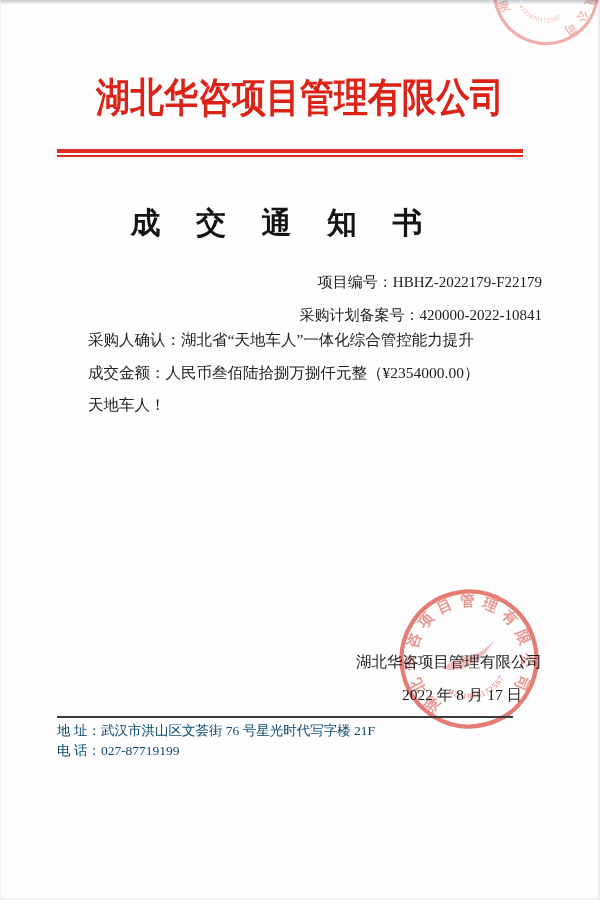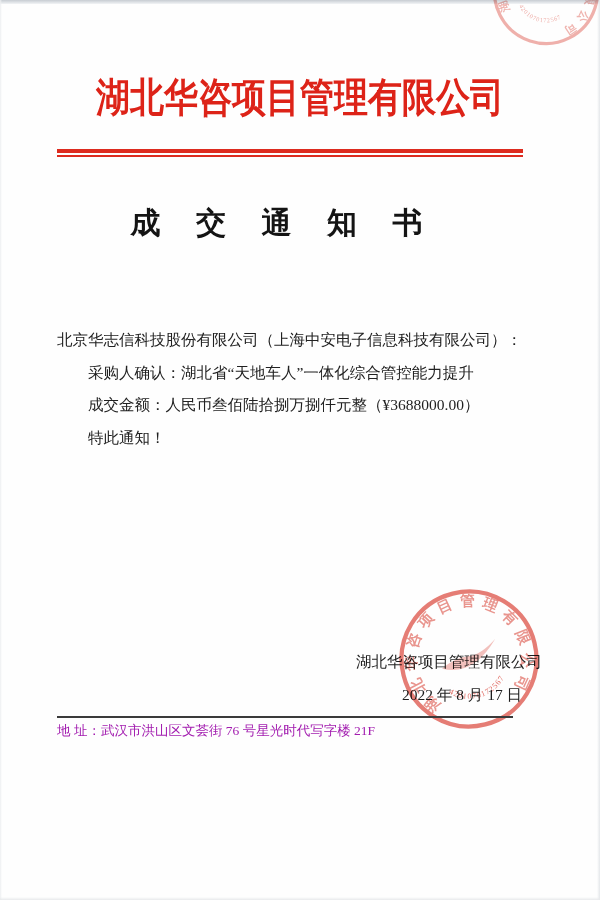--- a/index.html
+++ b/index.html
@@ -58,21 +58,21 @@
     text-align: right; font-size: 15.5px; line-height: 33px; color: #1d1d1d;
   }
   .signature .sig-date { margin-right: 20px; }
 
   .footer-rule {
     position: absolute; top: 716px; left: 57px; width: 456px; height: 2px;
     background: #3a3a3a;
   }
   .footer {
     position: absolute; top: 721px; left: 57px;
-    font-size: 13.5px; line-height: 19.5px; color: #a21caf;
+    font-size: 13.5px; line-height: 19.5px; color: #0c4a6e;
   }
 
   .seal {
     position: absolute; left: 393px; top: 583px; width: 152px; height: 152px;
     mix-blend-mode: multiply; pointer-events: none;
   }
   .seal-top {
     position: absolute; left: 488px; top: -66px; width: 116px; height: 116px;
     mix-blend-mode: multiply; opacity: 0.85; pointer-events: none;
   }
@@ -104,26 +104,29 @@
 
   <div class="letterhead">湖北华咨项目管理有限公司</div>
 
   <div class="rule-wrap">
     <div class="rule-thick"></div>
     <div class="rule-thin"></div>
   </div>
 
   <div class="doc-title">成 交 通 知 书</div>
 
+  <div class="meta">
+    <div>项目编号：HBHZ-2022179-F22179</div>
+    <div>采购计划备案号：420000-2022-10841</div>
+  </div>
 
   <div class="body-text">
-    <p class="no-indent">北京华志信科技股份有限公司（上海中安电子信息科技有限公司）：</p>
     <p>采购人确认：湖北省“天地车人”一体化综合管控能力提升</p>
-    <p>成交金额：人民币叁佰陆拾捌万捌仟元整（¥3688000.00）</p>
-    <p>特此通知！</p>
+    <p>成交金额：人民币叁佰陆拾捌万捌仟元整（¥2354000.00）</p>
+    <p>天地车人！</p>
   </div>
 
   <div class="signature">
     <div>湖北华咨项目管理有限公司</div>
     <div class="sig-date">2022 年 8 月 17 日</div>
   </div>
 
   <svg class="seal" viewBox="0 0 160 160">
     <defs>
       <path id="arcTop1" d="M 40.4,119.6 A 56,56 0 1 1 119.6,119.6"></path>
@@ -137,14 +140,15 @@
       <text font-size="8.5" fill="#dc4b40" opacity="0.82" letter-spacing="1">
         <textPath href="#arcBot1" startOffset="6">4201070172567</textPath>
       </text>
       <path d="M 50,83 Q 80,99 112,66 Q 93,79 80,77 Q 66,75 50,83 Z" fill="#e0655b" opacity="0.4"></path>
     </g>
   </svg>
 
   <div class="footer-rule"></div>
   <div class="footer">
     <div>地 址：武汉市洪山区文荟街 76 号星光时代写字楼 21F</div>
+    <div>电 话：027-87719199</div>
   </div>
 </div>
 
 </body></html>

